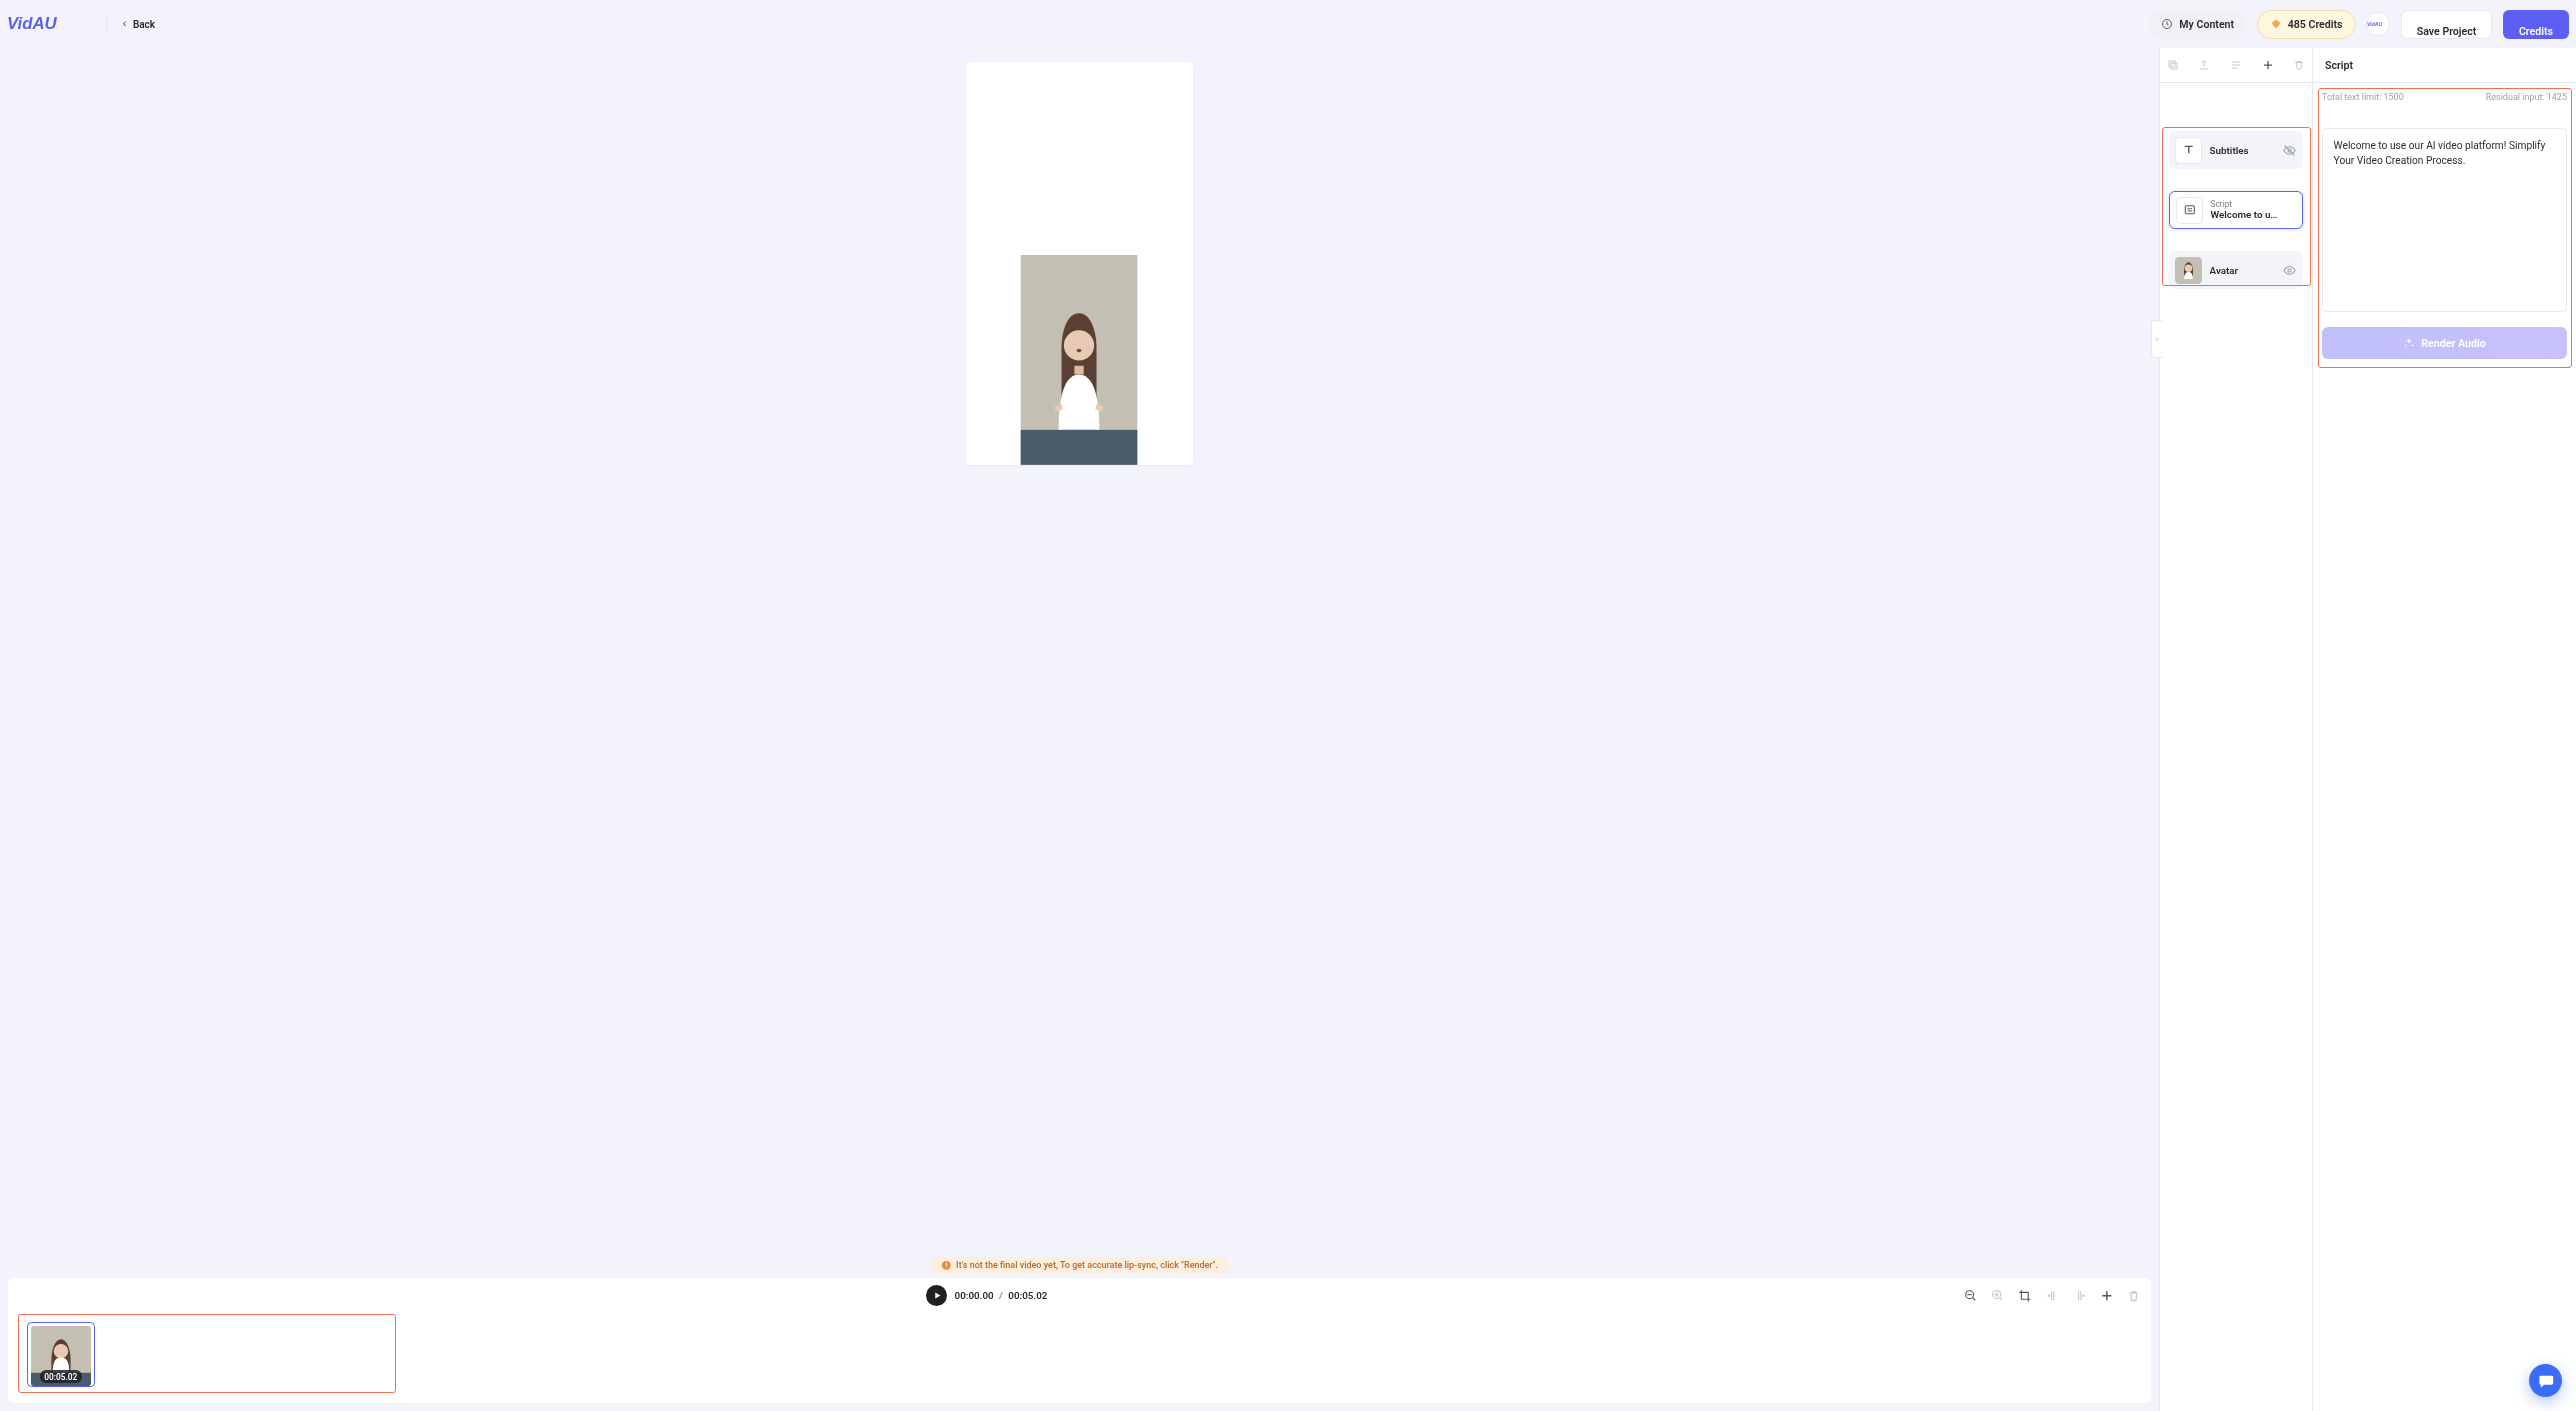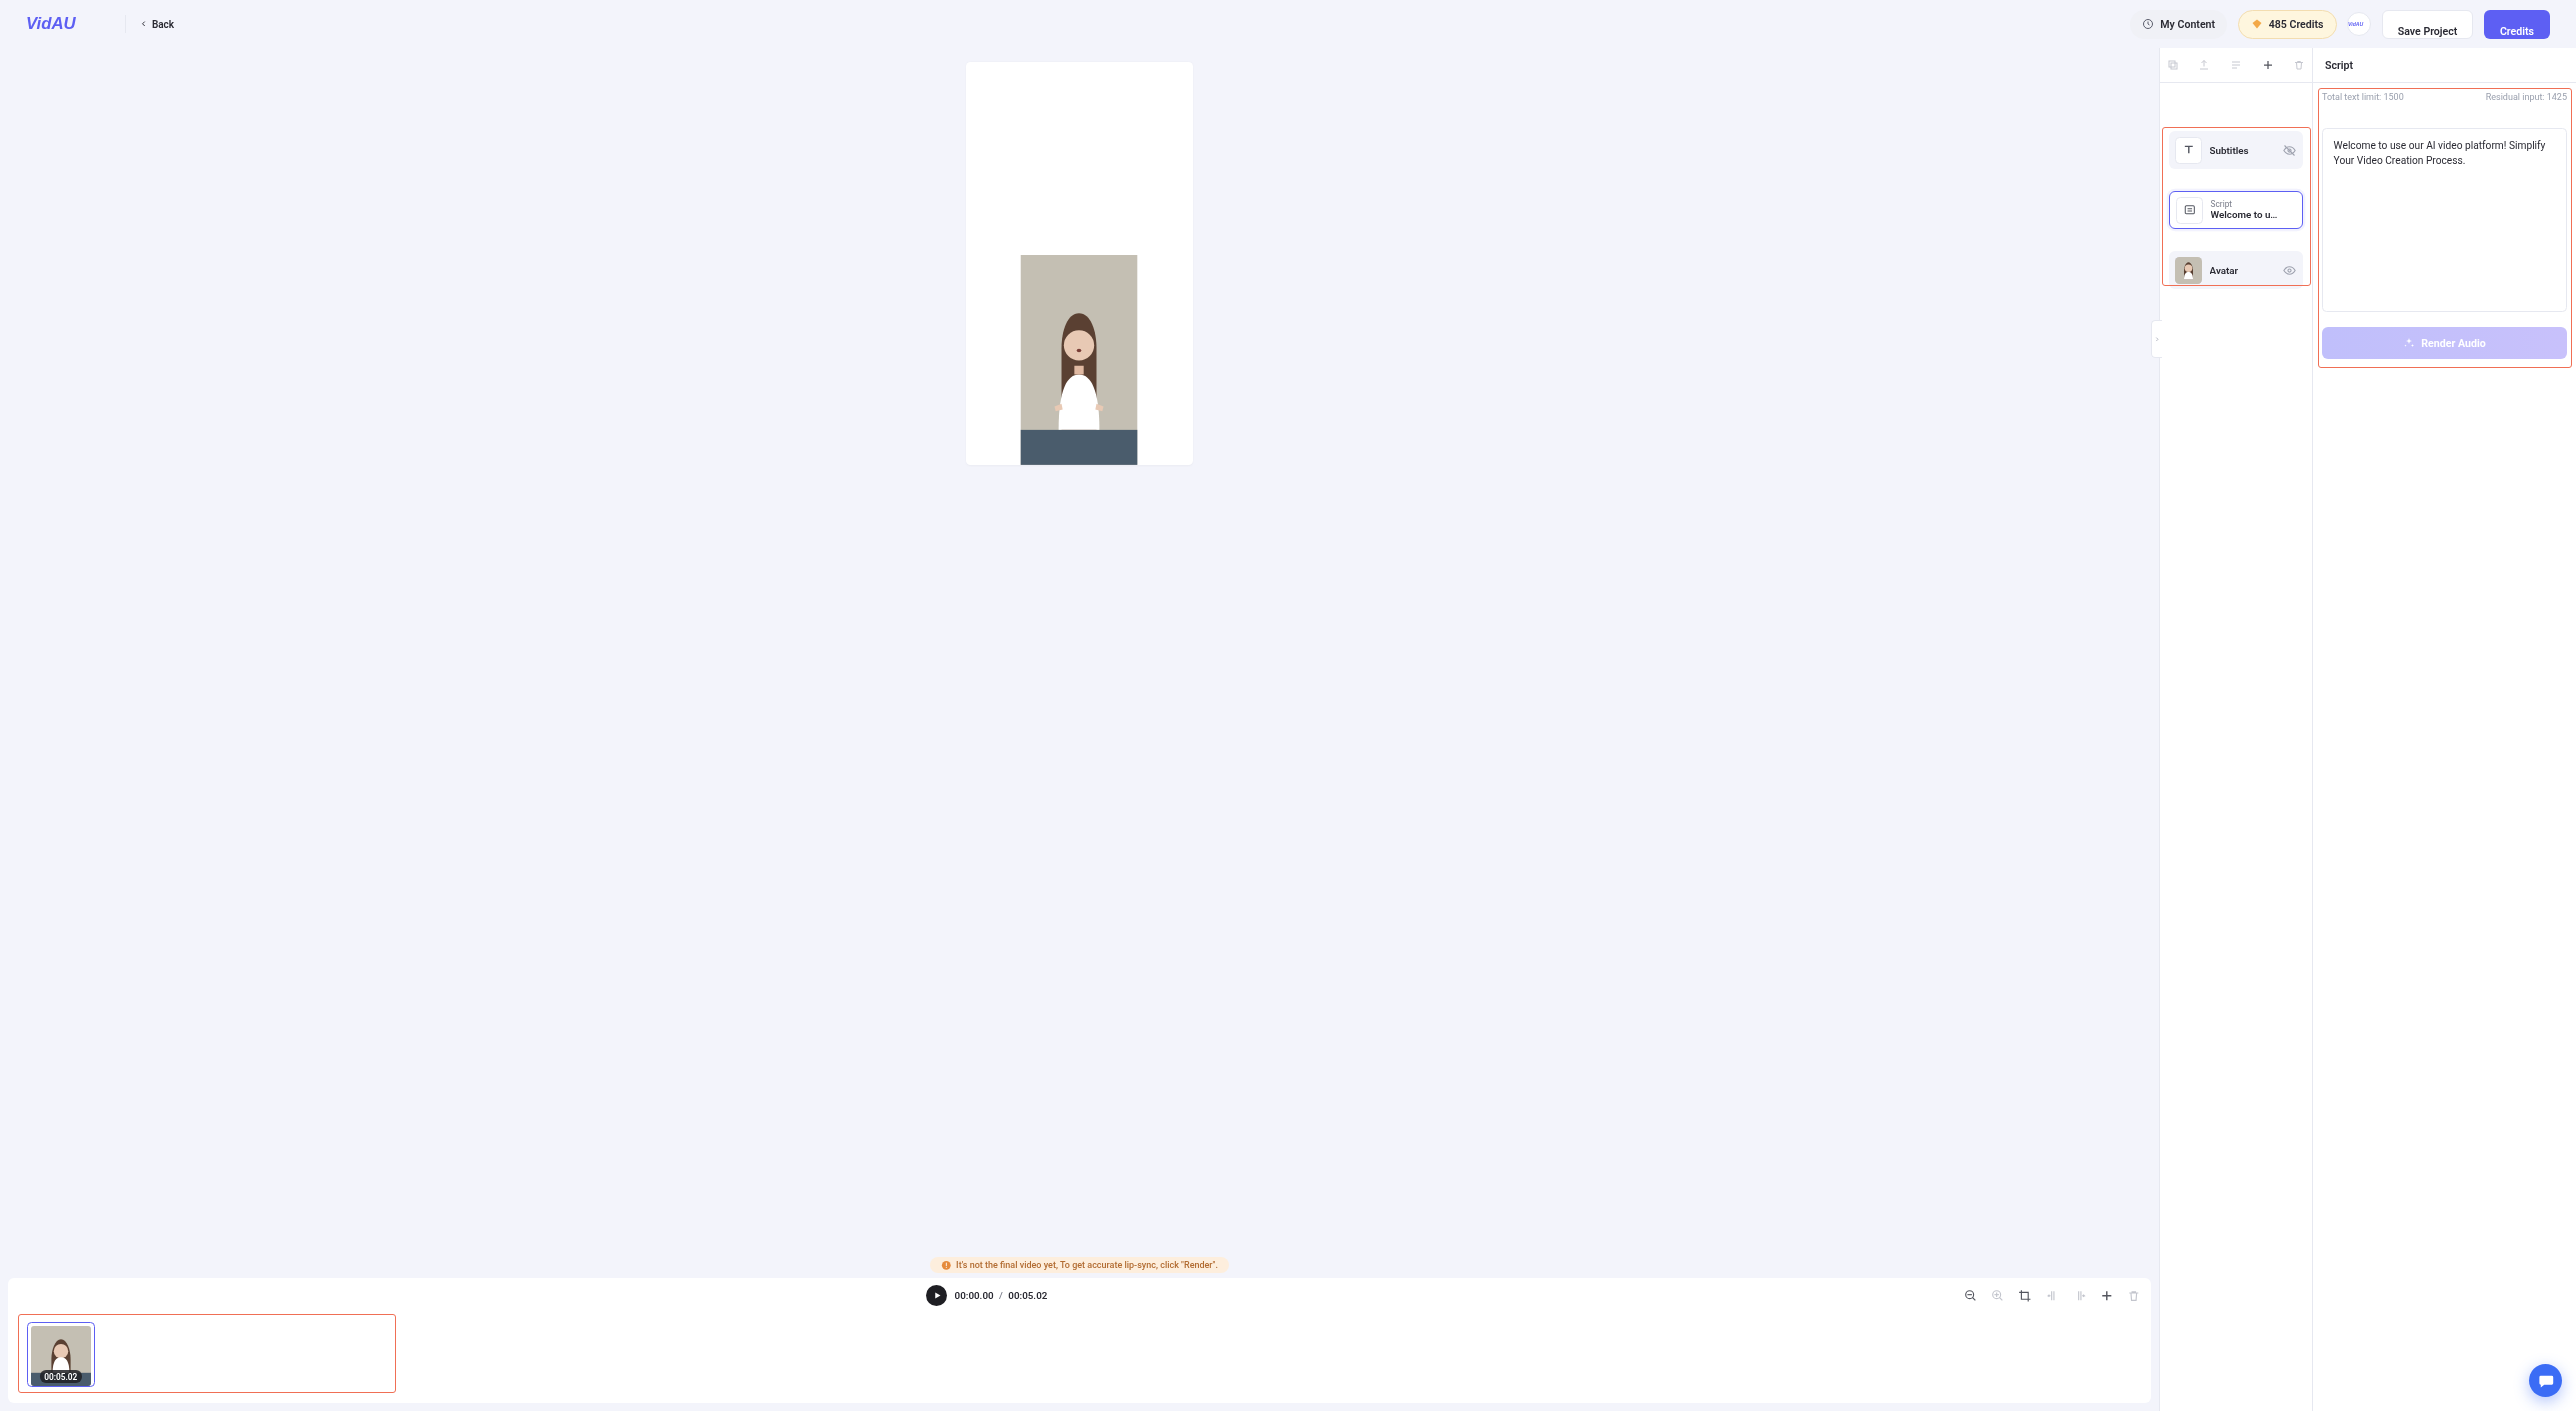--- a/index.html
+++ b/index.html
@@ -30,21 +30,21 @@
     font-family: -apple-system, BlinkMacSystemFont, "Segoe UI", Roboto, Helvetica, Arial, sans-serif;
     color: var(--text);
     background: var(--bg);
     font-size: 10.6px;
   }
   
   .topbar {
     height: var(--topbar-h);
     display: flex;
     align-items: center;
-    padding: 0 26px;
+    padding: 0 7px;
     gap: 10px;
     background: var(--bg);
   }
   .logo {
     display: flex; align-items: center;
   }
   .logo svg { height: 21px; }
   .divider-vert {
     width: 0.8px; height: 18px; background: var(--border);
     margin: 0 4.5px;

